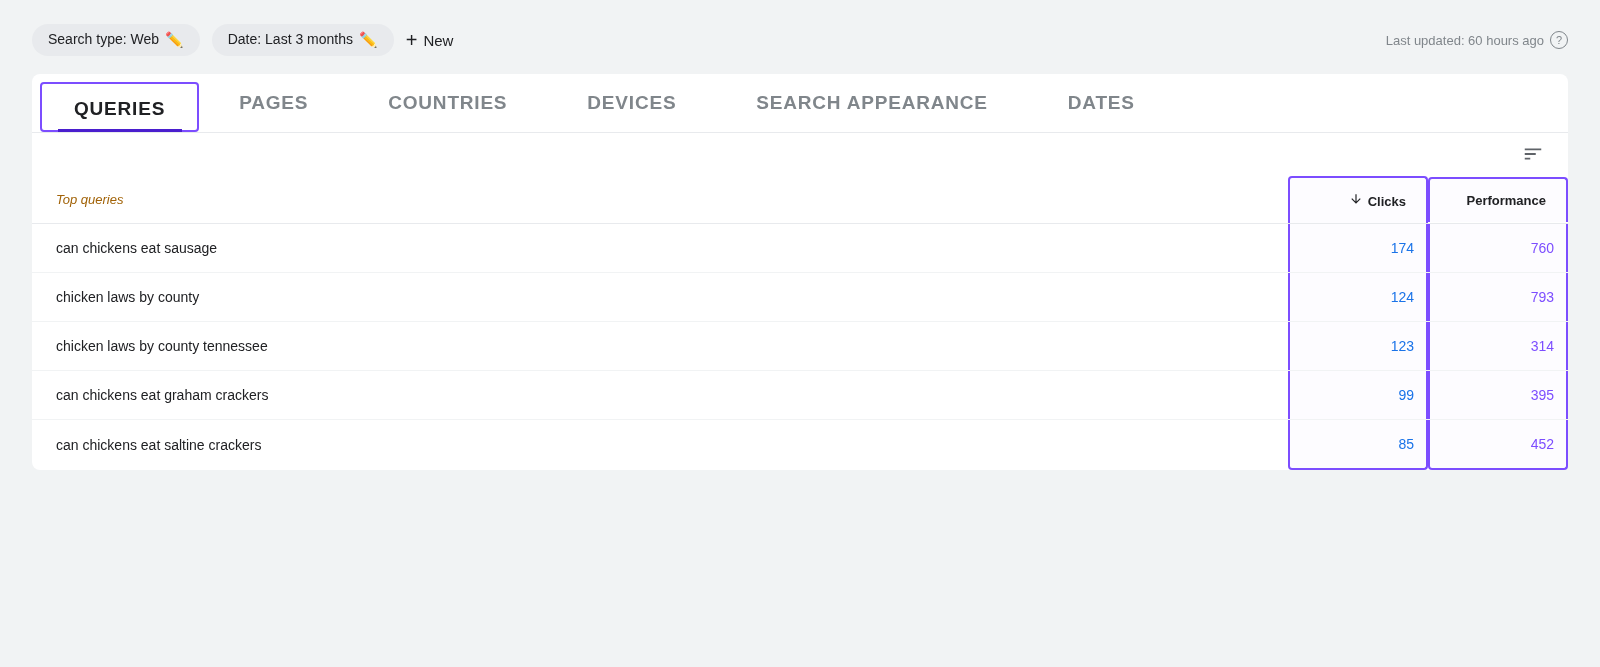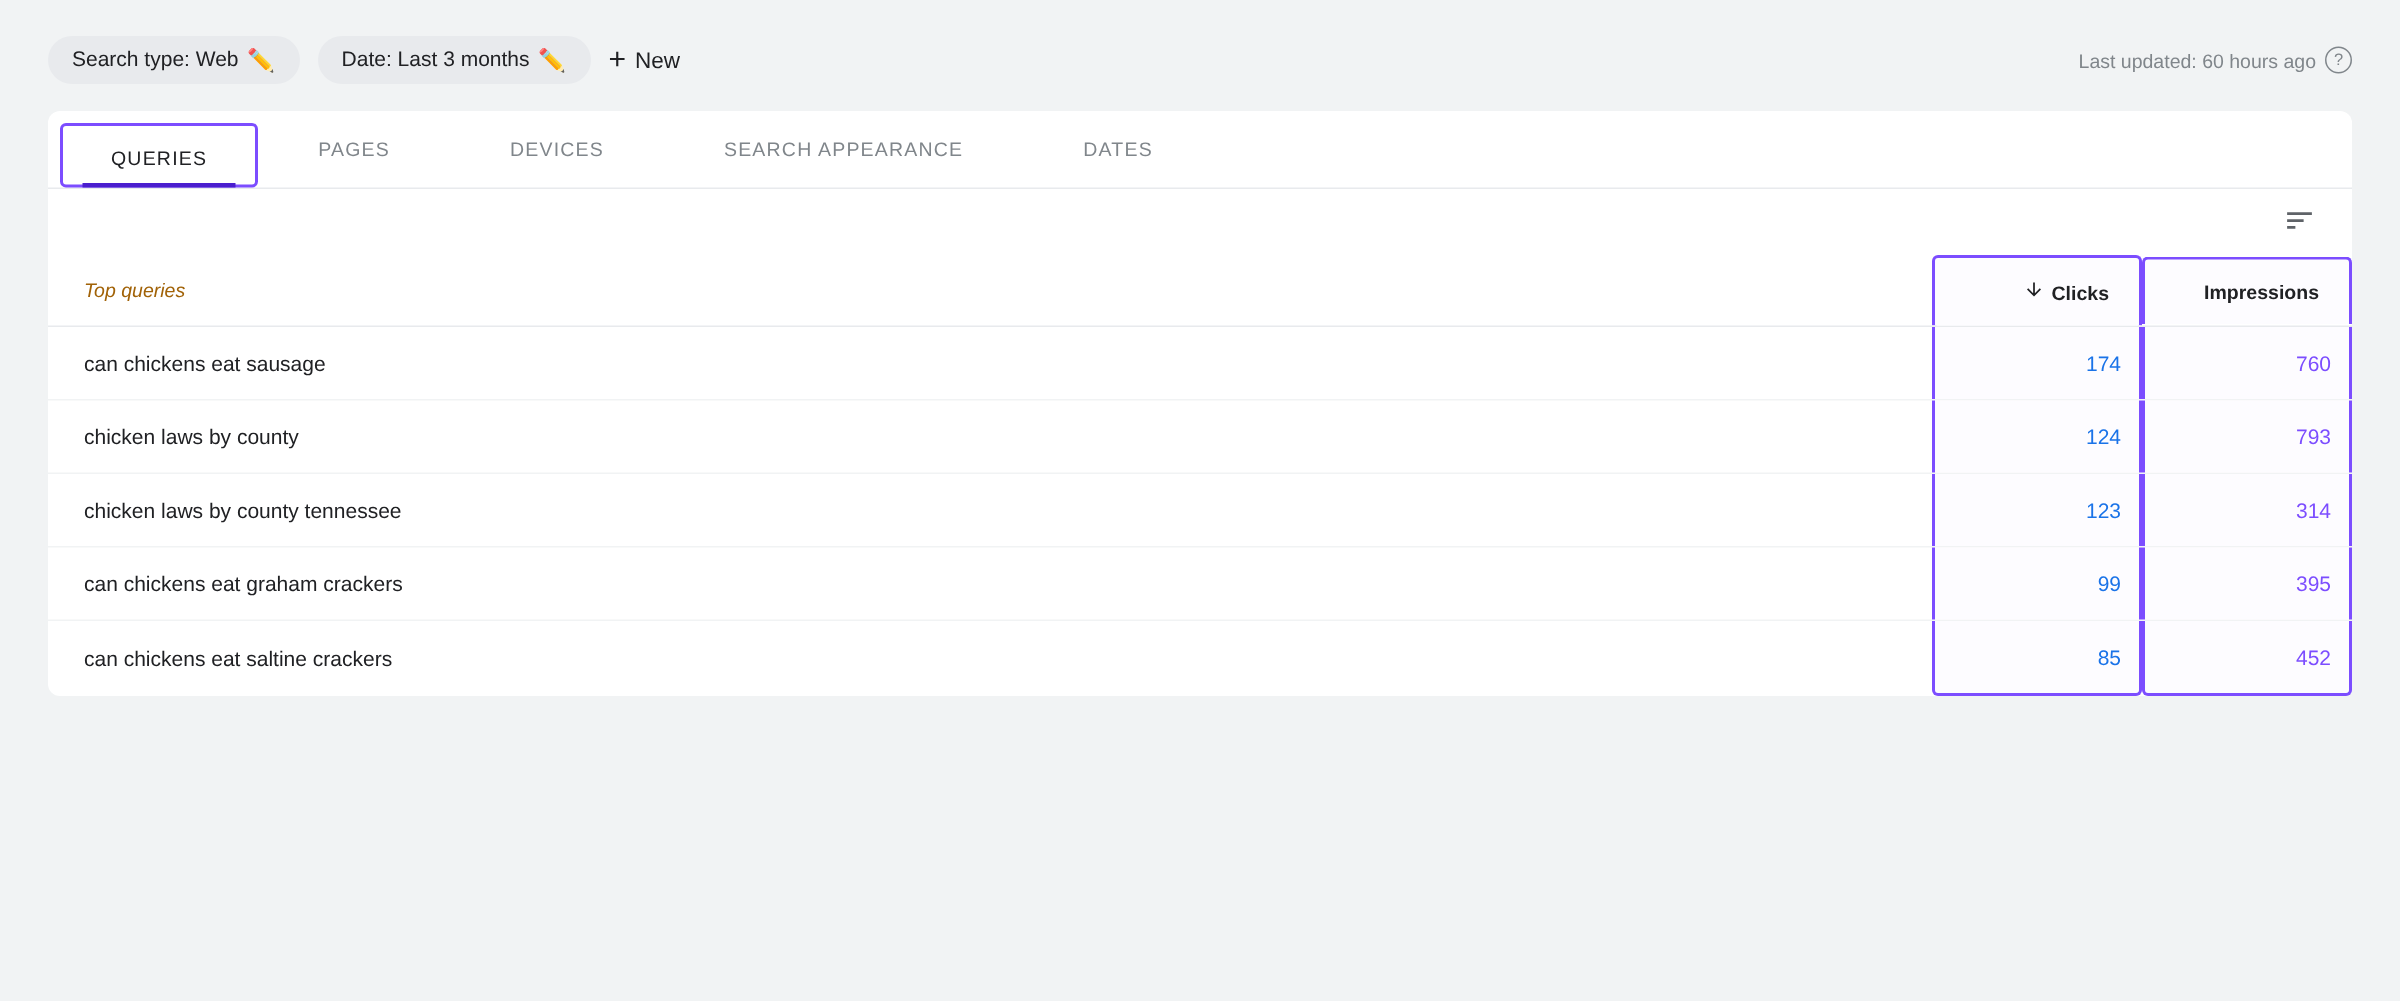--- a/index.html
+++ b/index.html
@@ -112,22 +112,22 @@
     }
     .tabs-row {
       display: flex;
       align-items: stretch;
       border-bottom: 1px solid #e8eaed;
       padding: 0 0 0 0;
       position: relative;
     }
     .tab {
       padding: 18px 40px;
-      font-size: 13px;
-      font-weight: 400;
+      font-size: 19px;
+      font-weight: 700;
       letter-spacing: 0.8px;
       text-transform: uppercase;
       color: #80868b;
       cursor: pointer;
       border: none;
       background: none;
       position: relative;
       white-space: nowrap;
     }
     .tab.active {
@@ -282,20 +282,23 @@
   <div class="main-card">
 
     <div class="tabs-row">
       <button class="tab active">
         <span>QUERIES</span>
       </button>
       <button class="tab">
         <span>PAGES</span>
       </button>
       <button class="tab">
+        <span>COUNTRIES</span>
+      </button>
+      <button class="tab">
         <span>DEVICES</span>
       </button>
       <button class="tab">
         <span>SEARCH APPEARANCE</span>
       </button>
       <button class="tab">
         <span>DATES</span>
       </button>
     </div>
 
@@ -318,21 +321,21 @@
             <div class="header-label">
               <span>
                 <svg width="14" height="14" viewBox="0 0 24 24" fill="#202124">
                     <path d="M20 12l-1.41-1.41L13 16.17V4h-2v12.17l-5.58-5.59L4 12l8 8 8-8z"></path>
                   </svg>
               </span>
               <span>Clicks</span>
             </div>
           </div>
           <div class="col-metric impr-header-box">
-            <div class="header-label-impr">Impressions</div>
+            <div class="header-label-impr">Performance</div>
           </div>
         </div>
 
         <div class="flex-row">
           <div class="col-query data-cell">can chickens eat sausage</div>
           <div class="col-metric data-cell clicks-box">
             <span class="val-blue">174</span>
           </div>
           <div class="col-metric data-cell impr-box">
             <span class="val-purple">760</span>

